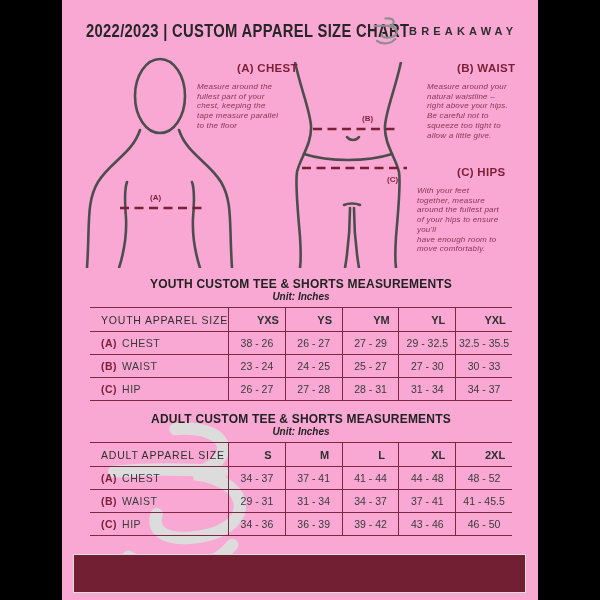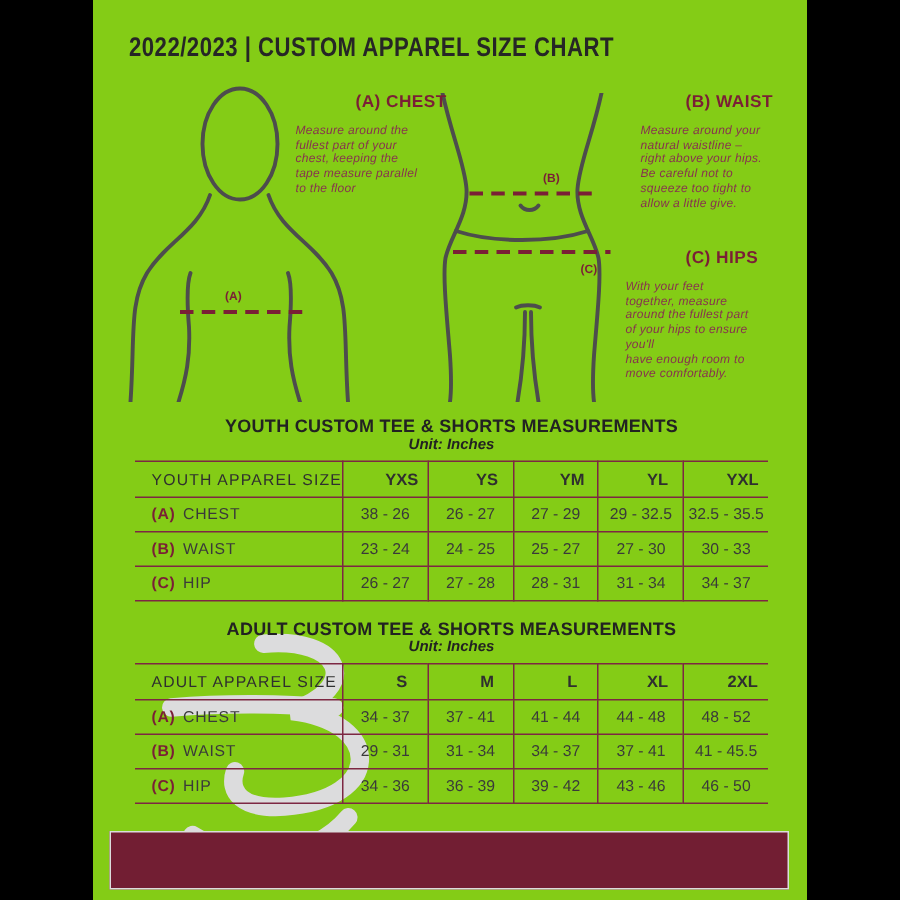--- a/index.html
+++ b/index.html
@@ -1,20 +1,20 @@
 <!DOCTYPE html>
 <html><head>
 <meta charset="utf-8">
 <style>
   html,body{margin:0;padding:0;}
   body{
     width:600px;height:600px;background:#000;position:relative;overflow:hidden;
     font-family:"Liberation Sans",sans-serif;
   }
-  .page{position:absolute;left:62px;top:0;width:476px;height:600px;background:#84cc16;overflow:hidden;}
+  .page{position:absolute;left:62px;top:0;width:476px;height:600px;background:#f9a8d4;overflow:hidden;}
 
   
   .doc-title{
     position:absolute;left:24px;top:21px;font-size:18px;font-weight:bold;color:#262626;
     letter-spacing:.4px;white-space:nowrap;transform:scaleX(.82);transform-origin:left top;z-index:2;
   }
   .brand{position:absolute;left:310px;top:14px;display:flex;align-items:center;gap:7px;z-index:2;}
   .brand svg{display:block;}
   .brand-text{font-size:11px;font-weight:bold;letter-spacing:4.2px;color:#2d2d2d;}
 
@@ -49,20 +49,32 @@
 
   
   .footer-bar{position:absolute;left:11px;top:554px;width:453px;height:39px;background:#721e33;border:1px solid #dcdcdc;box-sizing:border-box;z-index:3;}
 </style>
 </head>
 <body>
 
 <div class="page">
 
   <div class="doc-title">2022/2023  |  CUSTOM APPAREL SIZE CHART</div>
+  <div class="brand">
+    <span>
+      <svg width="30" height="34" viewBox="0 0 36 36">
+        <g fill="none" stroke="#8e8e8e" stroke-width="2.6" stroke-linecap="round">
+          <path d="M3 12 C10 11.4 18 11.4 26 12"></path>
+          <path d="M16 3 C27 2 30 9 20 12.5 C33 14 33 25 19 26 C13 26.4 11 24 12 21"></path>
+          <path d="M6 30 C13 34.5 23 33.5 28 27.5"></path>
+        </g>
+      </svg>
+    </span>
+    <span class="brand-text">BREAKAWAY</span>
+  </div>
 
   <svg class="fig" style="left:20px;top:56px;" width="155" height="212" viewBox="0 0 155 212">
     <ellipse cx="78" cy="40" rx="25" ry="37"></ellipse>
     <path d="M5 212 C8 168 4 146 16 126 C28 106 50 98 58 74"></path>
     <path d="M150 212 C147 168 151 146 139 126 C127 106 105 98 97 74"></path>
     <path d="M45 126 C42 134 43 150 44 162 C45 182 42 196 37 212"></path>
     <path d="M110 126 C113 134 112 150 111 162 C110 182 113 196 118 212"></path>
     <line class="dash" x1="38" y1="152" x2="120" y2="152"></line>
     <text class="mark" x="68" y="144">(A)</text>
   </svg>

